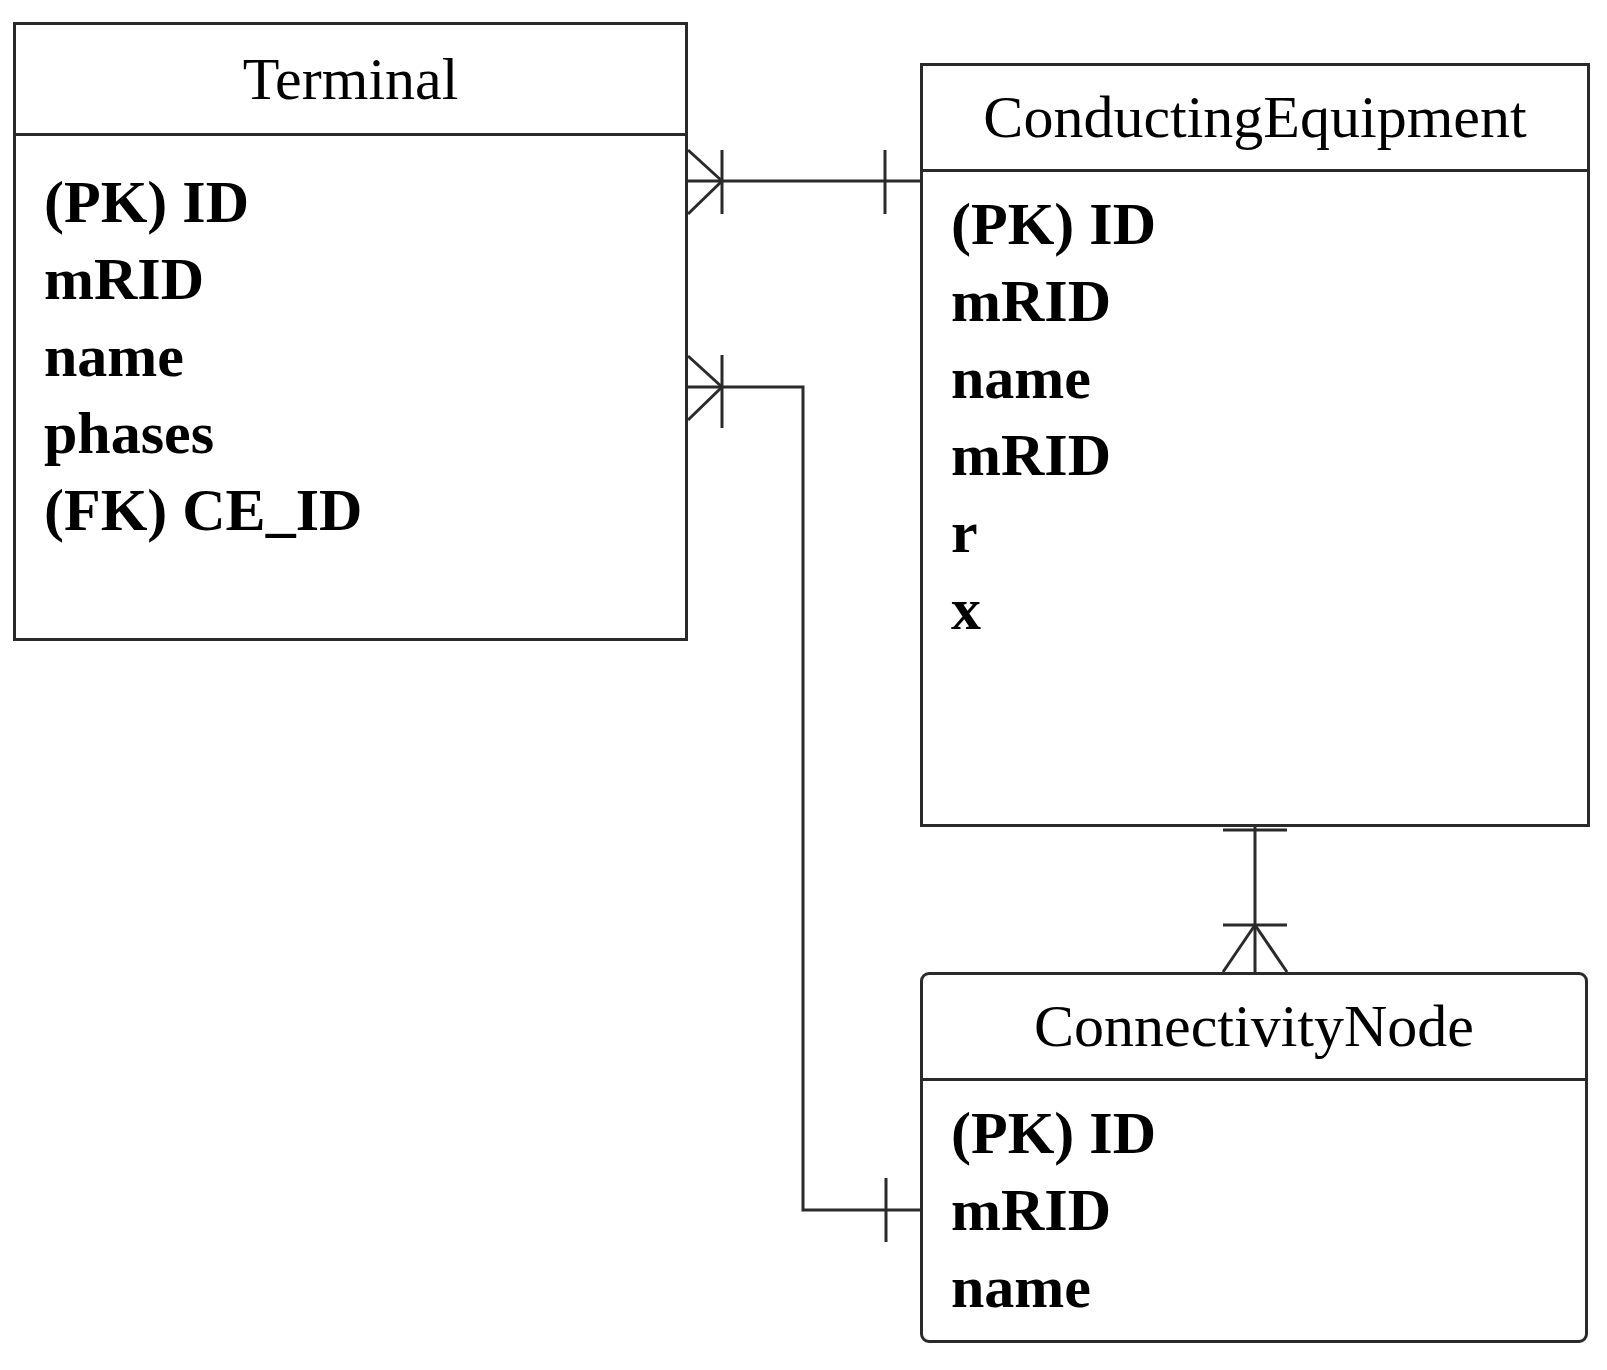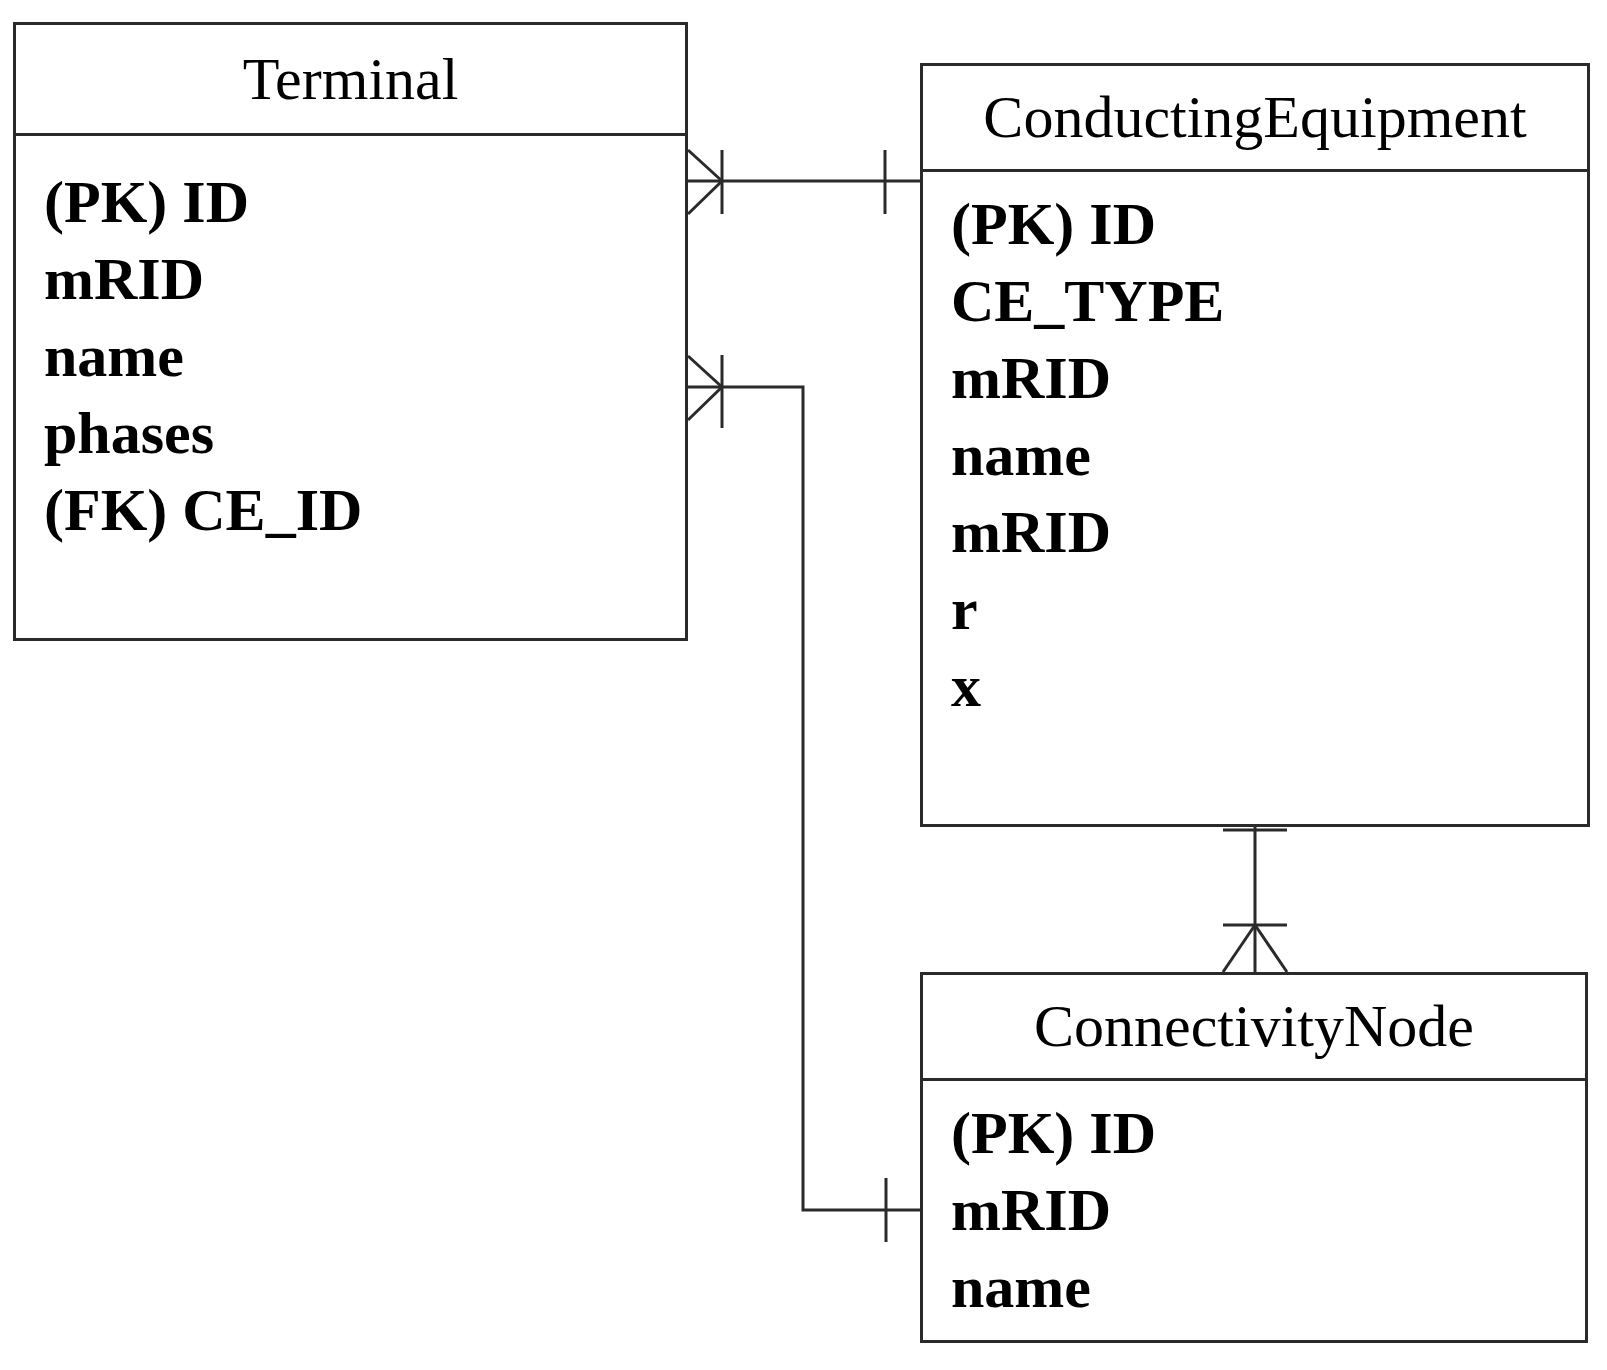--- a/index.html
+++ b/index.html
@@ -53,21 +53,21 @@
     font-weight: bold;
   }
   #terminal { left: 13px; top: 22px; width: 675px; height: 619px; }
   #terminal .entity-title { height: 111px; }
   #terminal .entity-fields { padding-top: 28px; }
 
   #conducting-equipment { left: 920px; top: 22px; width: 670px; height: 764px; margin-top: 41px; }
   #conducting-equipment .entity-title { height: 106px; }
   #conducting-equipment .entity-fields { padding-top: 14px; }
 
-  #connectivity-node { left: 920px; top: 972px; width: 668px; height: 371px; }
+  #connectivity-node { left: 920px; top: 972px; width: 668px; height: 371px; border-radius: 9px; }
   #connectivity-node .entity-title { height: 106px; }
   #connectivity-node .entity-fields { padding-top: 14px; }
 </style>
 </head>
 <body>
 
 <div class="canvas">
 
   <svg class="connectors" width="1607" height="1370" viewBox="0 0 1607 1370">
 
@@ -110,21 +110,20 @@
       <div class="field">name</div>
       <div class="field">phases</div>
       <div class="field">(FK) CE_ID</div>
     </div>
   </div>
 
   <div class="entity" id="conducting-equipment">
     <div class="entity-title">ConductingEquipment</div>
     <div class="entity-fields">
       <div class="field">(PK) ID</div>
-      <div class="field">CE_TYPE</div>
       <div class="field">mRID</div>
       <div class="field">name</div>
       <div class="field">mRID</div>
       <div class="field">r</div>
       <div class="field">x</div>
     </div>
   </div>
 
   <div class="entity" id="connectivity-node">
     <div class="entity-title">ConnectivityNode</div>

